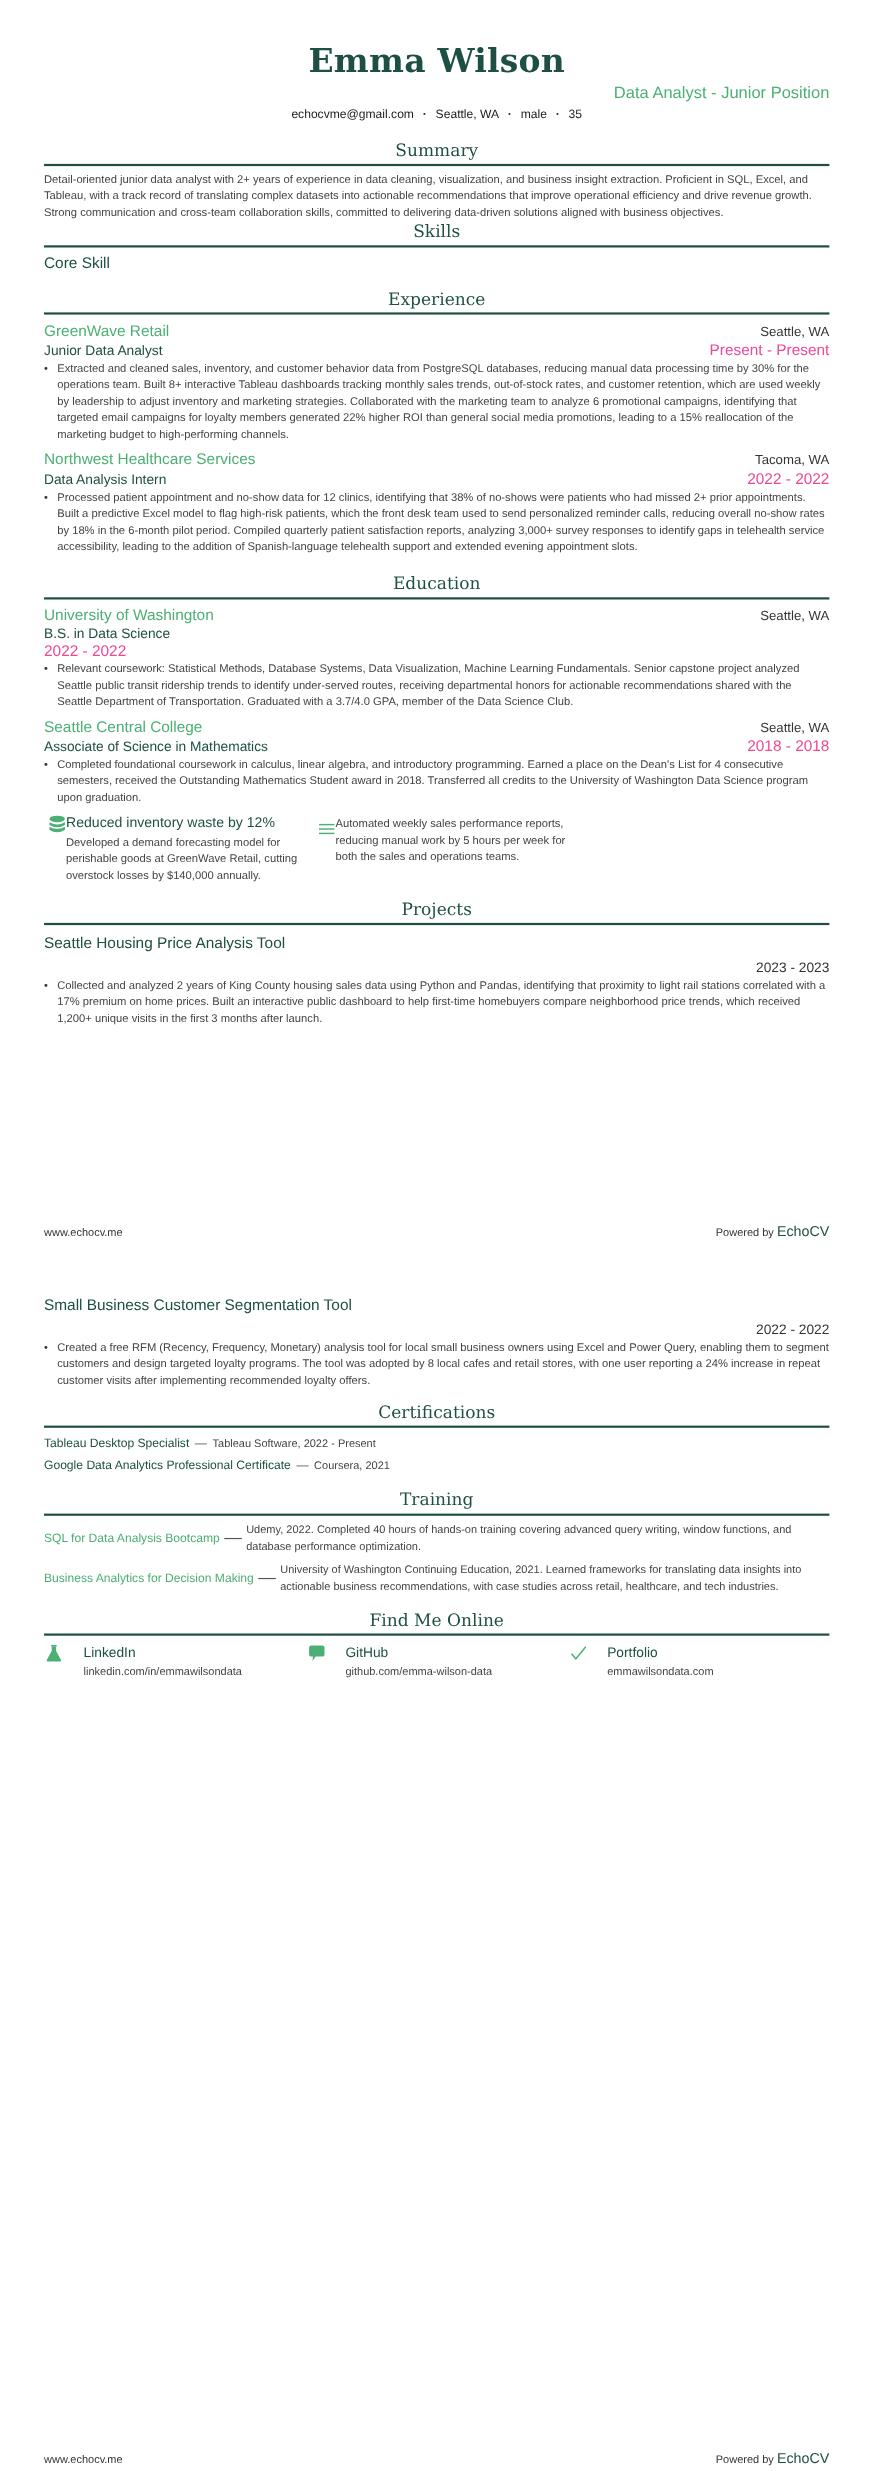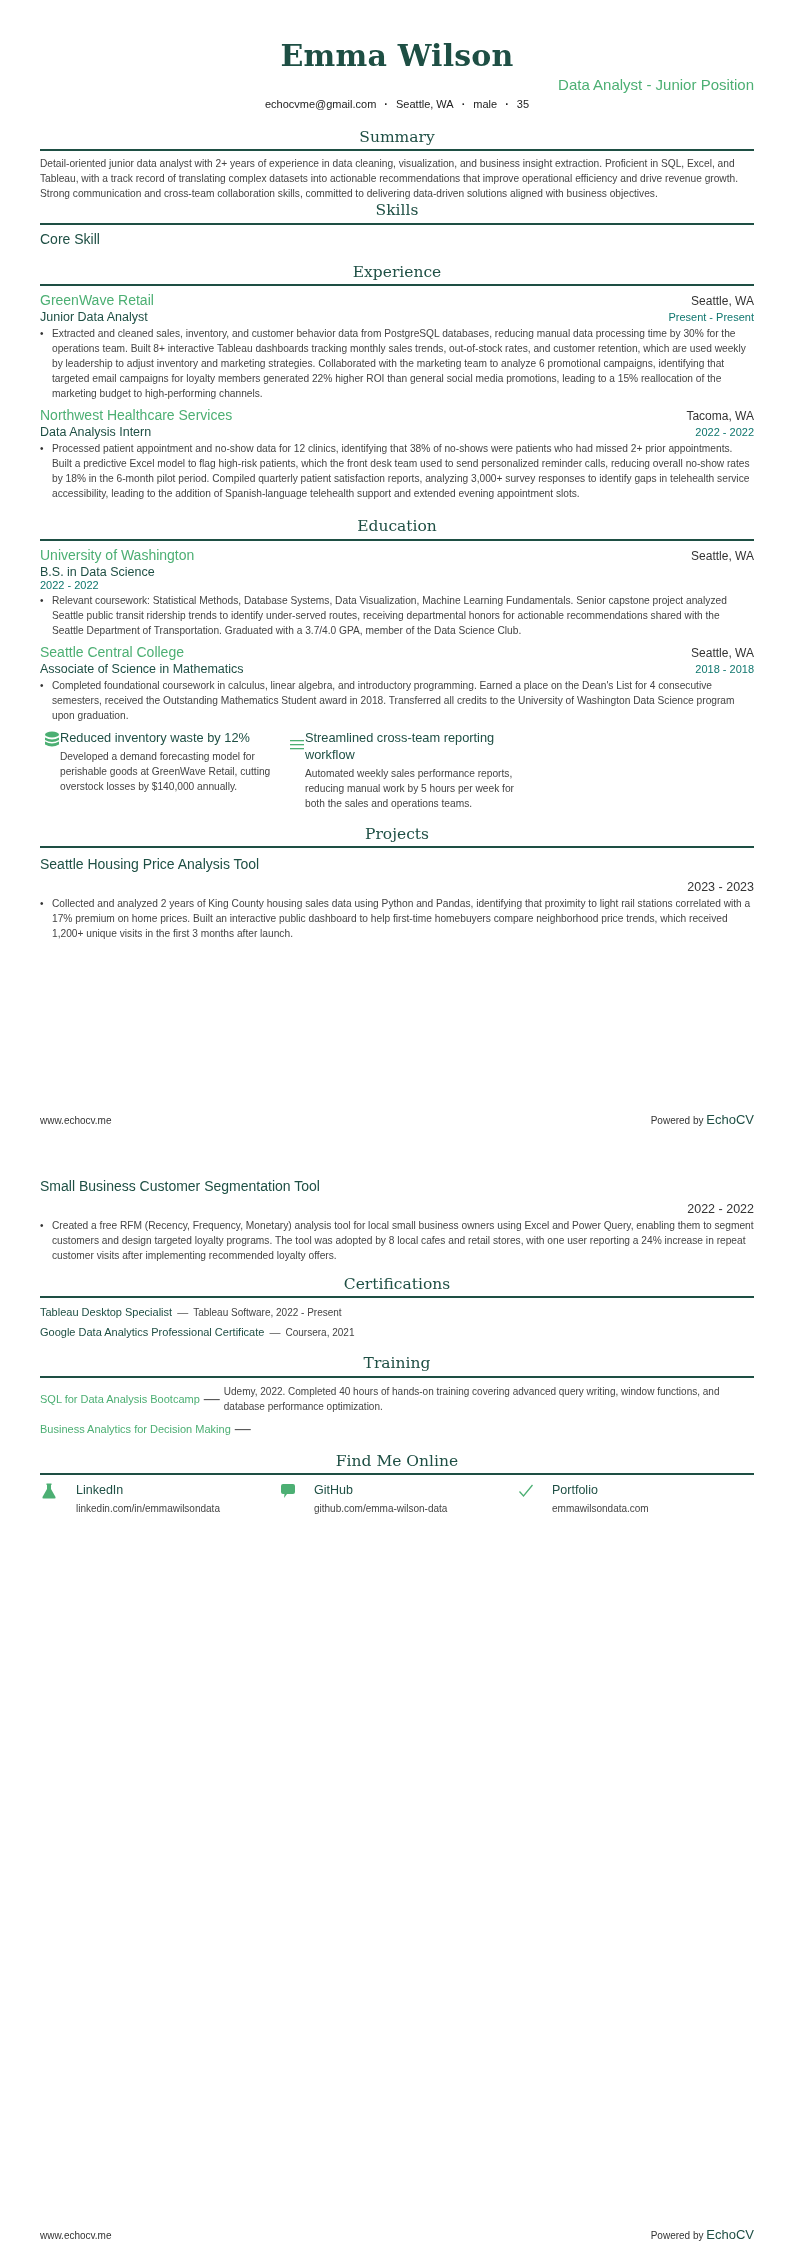--- a/index.html
+++ b/index.html
@@ -24,21 +24,21 @@
 
   .skill-group-title { font-size: 14px; color: #1e4f44; margin-top: 6px; }
   .skill-list { display: flex; gap: 15px; margin-top: 4px; font-size: 10px; color: #333; }
   .skill-list span { border-bottom: 1.5px solid #222; padding-bottom: 4px; }
 
   .entry { margin-top: 6px; }
   .row { display: flex; justify-content: space-between; align-items: baseline; }
   .org { font-size: 14px; color: #4caf73; }
   .loc { font-size: 12px; color: #333; }
   .role { font-size: 12.5px; color: #1e4f44; }
-  .dates { font-size: 11px; color: #0f766e; }
+  .dates { font-size: 14px; color: #ec4899; }
   .bullets { margin-top: 2px; padding-left: 12px; position: relative; }
   .bullets p { font-size: 10.2px; color: #444; line-height: 15px; }
   .bullets::before { content: "•"; position: absolute; left: 0; top: 0; font-size: 10px; color: #333; line-height: 15px; }
 
   .achievements { display: flex; margin-top: 6px; }
   .ach { display: flex; width: 245px; }
   .ach .icon { width: 36px; padding-left: 4px; padding-top: 2px; }
   .ach-title { font-size: 12.8px; color: #1e4f44; line-height: 17px; }
   .ach-desc { font-size: 10.2px; color: #444; line-height: 15px; margin-top: 3px; }
 
@@ -155,21 +155,20 @@
       </div>
       <div class="ach">
         <div class="icon" style="padding-top:8px;">
           <svg width="16" height="12" viewBox="0 0 16 12">
             <rect x="1" y="1" width="14" height="1.3" fill="#4caf73"></rect>
             <rect x="1" y="5" width="14" height="1.3" fill="#4caf73"></rect>
             <rect x="1" y="9" width="14" height="1.3" fill="#4caf73"></rect>
           </svg>
         </div>
         <div>
-          <div class="ach-title">Streamlined cross-team reporting workflow</div>
           <div class="ach-desc">Automated weekly sales performance reports, reducing manual work by 5 hours per week for both the sales and operations teams.</div>
         </div>
       </div>
     </div>
 
     <div class="section-title" style="margin-top:14px;">Projects</div>
     <div class="entry">
       <div class="project-title">Seattle Housing Price Analysis Tool</div>
       <div class="project-dates">2023 - 2023</div>
       <div class="bullets">
@@ -208,20 +207,21 @@
 
     <div class="section-title" style="margin-top:16px;">Training</div>
     <div class="train-row">
       <span class="train-name">SQL for Data Analysis Bootcamp</span>
       <span class="train-sep">—</span>
       <span class="train-detail">Udemy, 2022. Completed 40 hours of hands-on training covering advanced query writing, window functions, and database performance optimization.</span>
     </div>
     <div class="train-row">
       <span class="train-name">Business Analytics for Decision Making</span>
       <span class="train-sep">—</span>
+      <span class="train-detail">University of Washington Continuing Education, 2021. Learned frameworks for translating data insights into actionable business recommendations, with case studies across retail, healthcare, and tech industries.</span>
     </div>
 
     <div class="section-title" style="margin-top:14px;">Find Me Online</div>
     <div class="online">
       <div class="online-item">
         <div class="icon">
           <svg width="14" height="16" viewBox="0 0 14 16">
             <rect x="4.5" y="0.5" width="5" height="1.5" fill="#4caf73"></rect>
             <path d="M5 2 L9 2 L9 6 L13.5 14 Q14 15.5 12.5 15.5 L1.5 15.5 Q0 15.5 0.5 14 L5 6 Z" fill="#4caf73"></path>
           </svg>

